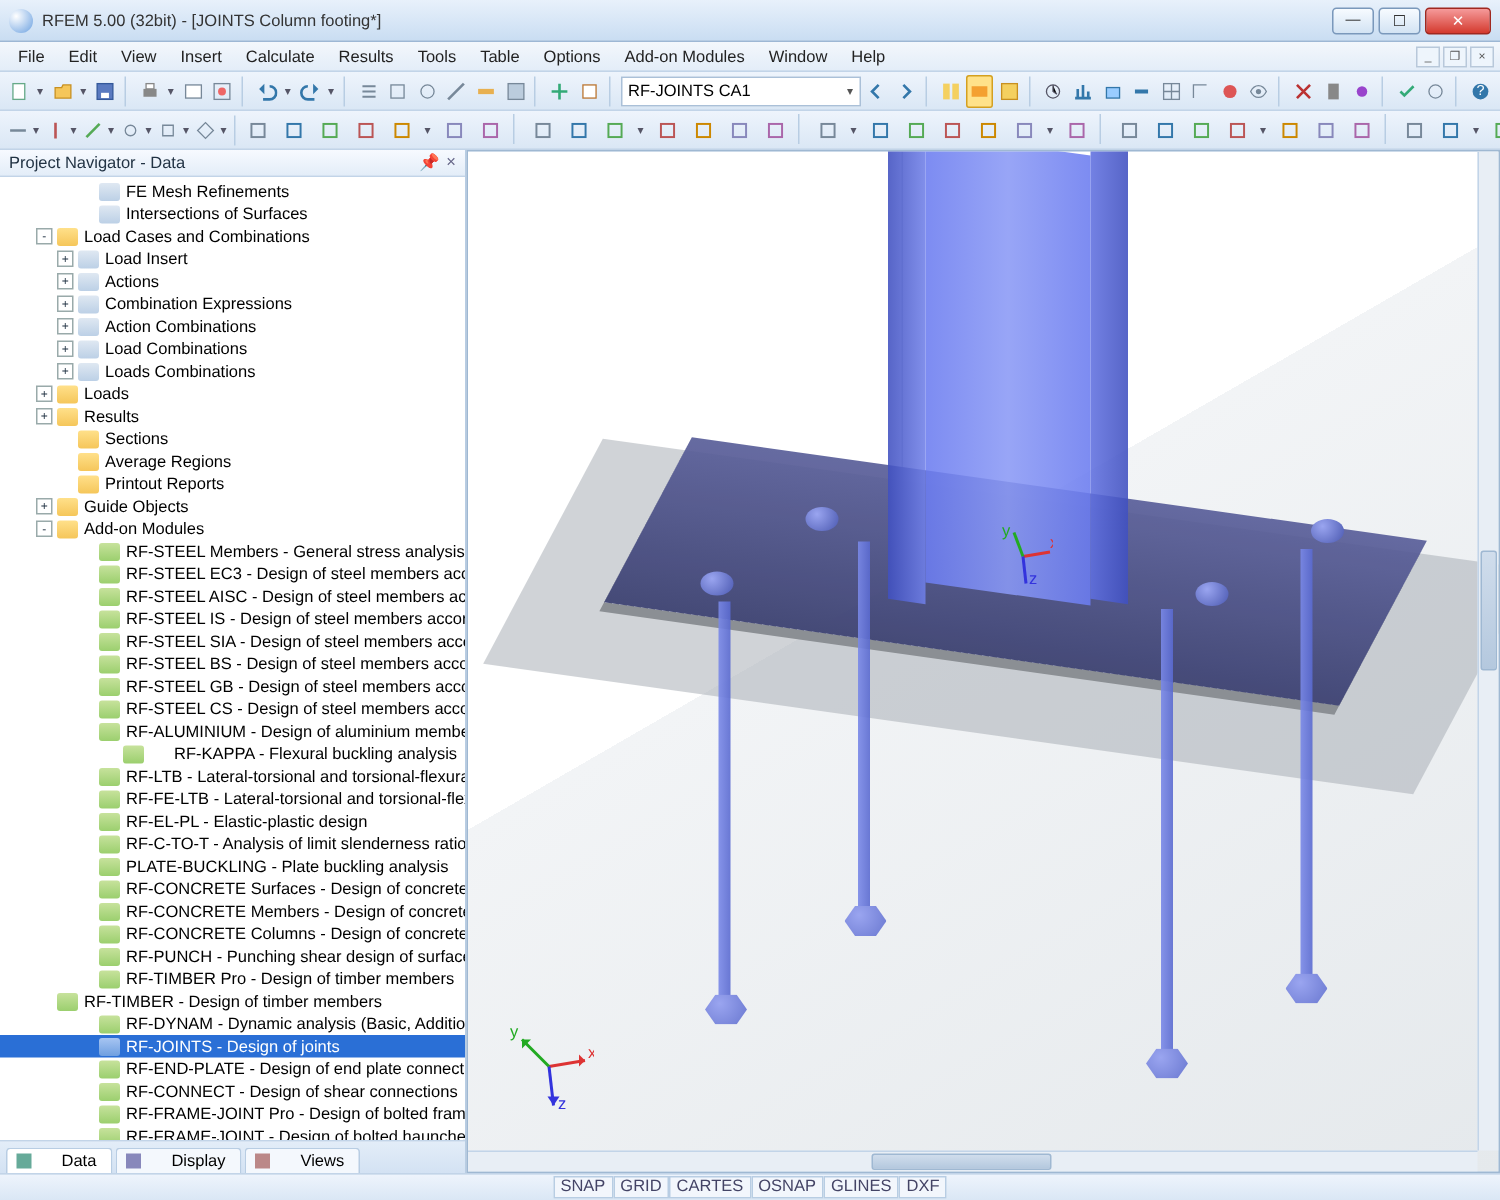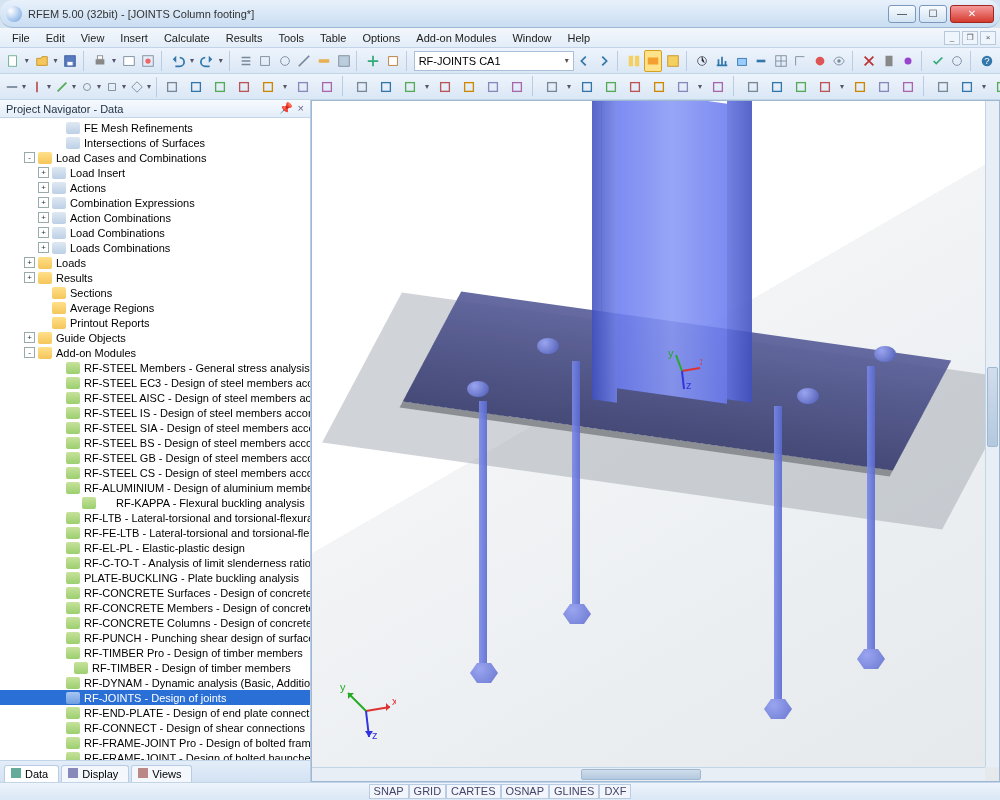--- a/index.html
+++ b/index.html
@@ -1,19 +1,19 @@
 <!DOCTYPE html>
 <html><head>
 <meta charset="utf-8">
 <style>
 * { box-sizing: border-box; margin: 0; padding: 0; font-family: "Segoe UI", Tahoma, sans-serif; font-size: 11px; }
 body { width: 1000px; height: 800px; overflow: hidden; background: #d6e4f2; }
 
 
-.titlebar { height: 28px; background: linear-gradient(#e8f1fb,#c9ddf2); display: flex; align-items: center; padding: 0 6px; border-bottom: 1px solid #9db7d4; border-radius: 13px; }
+.titlebar { height: 28px; background: linear-gradient(#e8f1fb,#c9ddf2); display: flex; align-items: center; padding: 0 6px; border-bottom: 1px solid #9db7d4; }
 .titlebar .app-icon { width: 16px; height: 16px; background: radial-gradient(circle at 30% 30%,#fff,#6aa0e0); border-radius: 50%; margin-right: 6px; }
 .titlebar .title { color: #333; flex: 1; }
 .winbtns { display: flex; }
 .winbtn { width: 28px; height: 18px; border: 1px solid #7a98bb; border-radius: 3px; margin-left: 3px; background: linear-gradient(#f7fbff,#d3e3f3); display:flex; align-items:center; justify-content:center; font-size:10px; color:#333; }
 .winbtn.close { background: linear-gradient(#f59a9a,#d43a2e); color:#fff; border-color:#a02820; width:44px; }
 
 
 .menubar { height: 20px; background: linear-gradient(#f3f7fc,#e3edf8); border-bottom: 1px solid #c2d4e8; display:flex; align-items:center; padding: 0 4px; }
 .menubar span { padding: 2px 8px; color:#222; }
 .mdi-ctrls { margin-left:auto; display:flex; gap:2px; }
@@ -40,21 +40,21 @@
 .tree-item .toggle { width:11px; height:11px; border:1px solid #9aa; font-size:8px; line-height:9px; text-align:center; color:#234; margin-right:3px; flex-shrink:0; }
 .tree-item .toggle.blank { border:none; }
 .tree-item .ticon { width:14px; height:12px; margin-right:4px; flex-shrink:0; border-radius:2px; }
 .folder { background: linear-gradient(#ffe08a,#f5c65a); }
 .doc { background: linear-gradient(#dfe8f2,#bcd0e6); }
 .mod { background: linear-gradient(#c7e29c,#9bcf6e); }
 .mod2 { background: linear-gradient(#a7c5f2,#6f9fe0); }
 .tree-item.selected { background:#2a6fd6; color:#fff; }
 .tree-item.selected .toggle { border:none; color:#fff; }
 .nav-tabs { height:22px; background: linear-gradient(#e3edf8,#d3e2f3); border-top:1px solid #c2d4e8; display:flex; align-items:flex-end; padding:0 4px; gap:2px; }
-.nav-tab { padding:2px 10px 2px 6px; border:1px solid #b8cde3; border-bottom:none; background:#f4f8fd; border-radius:3px 3px 0 0; display:flex; gap:4px; }
+.nav-tab { padding:2px 10px 2px 6px; border:1px solid #b8cde3; border-bottom:none; background:#f4f8fd; border-radius:3px 3px 0 0; display:flex; align-items:center; gap:20px; }
 .nav-tab .ti { width:10px; height:10px; }
 .nav-tab.active { background:#fff; }
 
 
 .viewport { flex:1; position:relative; border:1px solid #9fb8d2; overflow:hidden; }
 .viewport-bg { position:absolute; inset:0;
   background:
     linear-gradient(150deg, #fff 0%, #fff 42%, #f2f4f6 42%, #e5e9ec 100%);
 }
 .wall-line { position:absolute; top:0; width:1px; background:#c7cdd3; }
@@ -709,21 +709,21 @@
         <div class="tree-item" style="padding-left: 52px;">
           <div class="toggle blank"></div>
           <div class="ticon mod"></div>
           <span>RF-PUNCH - Punching shear design of surfaces</span>
         </div>
         <div class="tree-item" style="padding-left: 52px;">
           <div class="toggle blank"></div>
           <div class="ticon mod"></div>
           <span>RF-TIMBER Pro - Design of timber members</span>
         </div>
-        <div class="tree-item" style="padding-left: 60px;">
+        <div class="tree-item" style="padding-left: 24px;">
           <div class="toggle blank"></div>
           <div class="ticon mod"></div>
           <span>RF-TIMBER - Design of timber members</span>
         </div>
         <div class="tree-item" style="padding-left: 52px;">
           <div class="toggle blank"></div>
           <div class="ticon mod"></div>
           <span>RF-DYNAM - Dynamic analysis (Basic, Addition I,</span>
         </div>
         <div class="tree-item selected" style="padding-left: 52px;">

